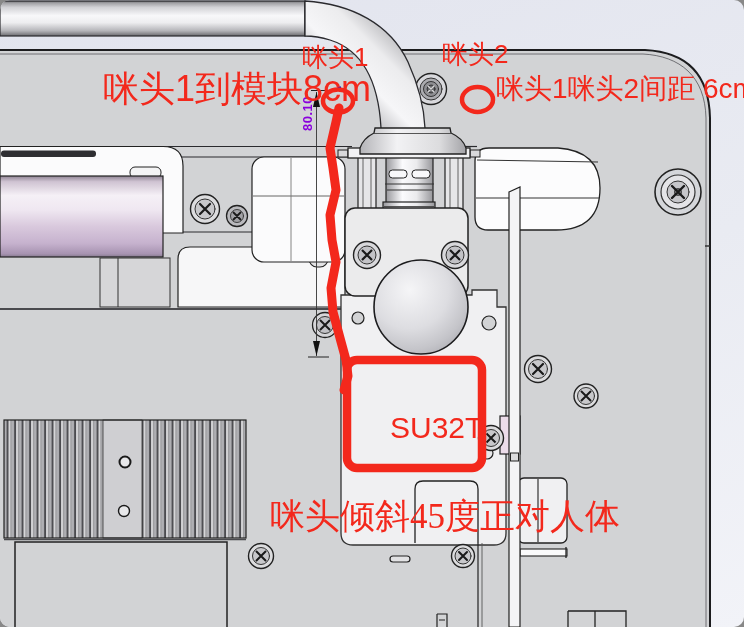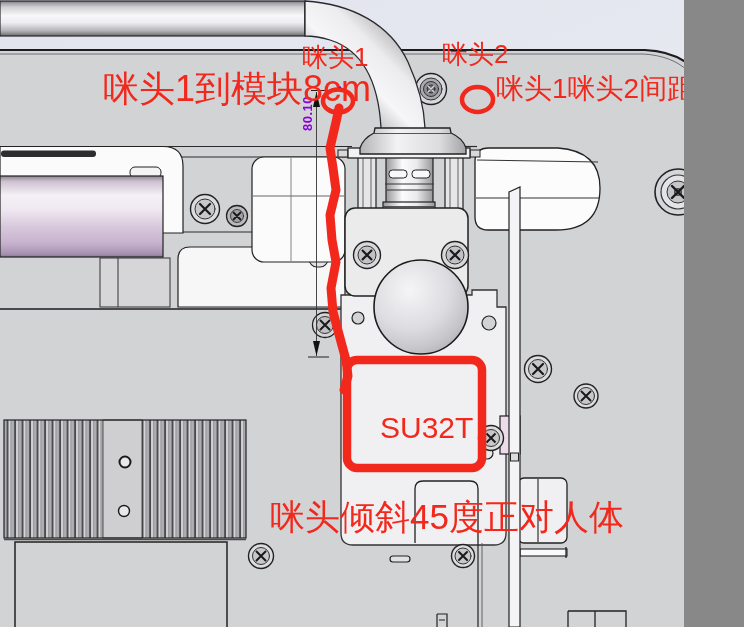--- a/index.html
+++ b/index.html
@@ -1,19 +1,20 @@
 <!DOCTYPE html>
 <html><head>
 <meta charset="utf-8">
 <style>
   html,body{margin:0;padding:0;background:#888;}
   .stage{
-    position:relative;width:684px;height:627px;overflow:hidden;
+    position:relative;width:744px;height:627px;overflow:hidden;
     background:linear-gradient(160deg,#e2e4ee 0%,#e9ebf2 55%,#f2f3f8 100%);
     font-family:"Liberation Sans",sans-serif;
+    border-radius:10px;
   }
   .stage svg{position:absolute;left:0;top:0;}
   .ann{position:absolute;color:#f3281c;white-space:nowrap;line-height:1.05;z-index:30;font-family:"Liberation Sans",sans-serif;}
   .dim-label{
     position:absolute;color:#8a00dd;font-size:13px;font-weight:bold;z-index:25;
     transform:rotate(-90deg);transform-origin:center center;letter-spacing:0.5px;
   }
 </style>
 </head>
 <body>
@@ -289,17 +290,17 @@
     <ellipse cx="338" cy="101" rx="15" ry="11.5" stroke-width="4.5"></ellipse>
     <ellipse cx="477.5" cy="99.5" rx="15.5" ry="12.5" stroke-width="4.5"></ellipse>
     <rect x="347" y="360" width="135" height="108" rx="10" stroke-width="8.5"></rect>
   </g>
 </svg>
 
 <div class="ann" style="left:302px;top:44px;font-size:26px;">咪头1</div>
 <div class="ann" style="left:442px;top:41px;font-size:26px;">咪头2</div>
 <div class="ann" style="left:103px;top:70px;font-size:36px;">咪头1到模块8cm</div>
 <div class="ann" style="left:496px;top:74px;font-size:28px;">咪头1咪头2间距 6cm</div>
-<div class="ann" style="left:380px;top:412px;font-size:30px;">SU32T</div>
-<div class="ann" style="left:270px;top:499px;font-size:35px;">咪头倾斜45度正对人体</div>
+<div class="ann" style="left:390px;top:412px;font-size:30px;">SU32T</div>
+<div class="ann" style="left:270px;top:499px;font-size:35px;font-family:Liberation Serif, serif;">咪头倾斜45度正对人体</div>
 <div class="dim-label" style="left:287px;top:106px;width:40px;height:15px;text-align:center;">80.10</div>
 
 </div>
 
 </body></html>

